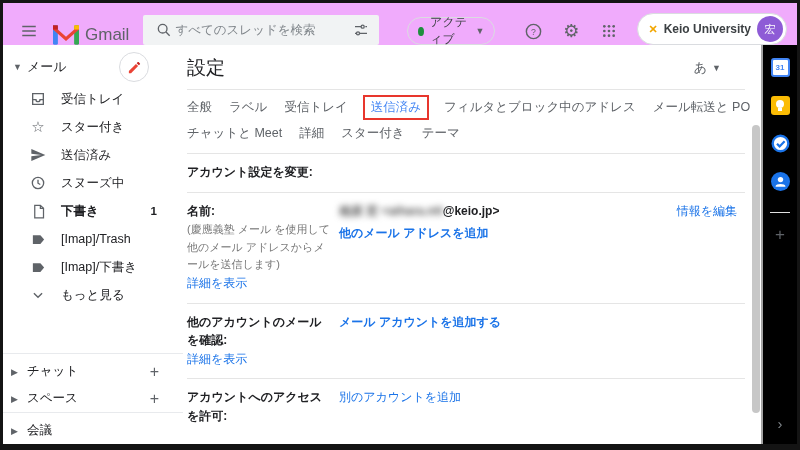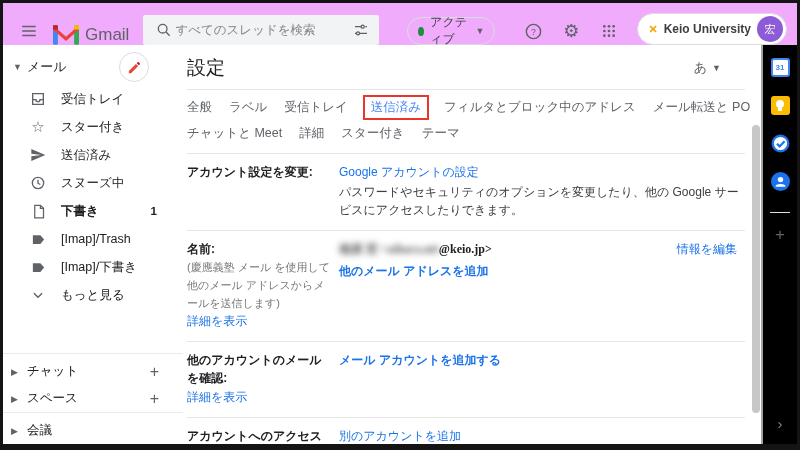--- a/index.html
+++ b/index.html
@@ -60,21 +60,21 @@
   .tab.active { color:#4285f4; border:2px solid #e8362d; padding:2px 6px; margin:-4px -2px; }
   .section { display:flex; padding:9px 0 10px 0; font-size:12px; line-height:1.55; }
   .sec-label { width:152px; flex:none; padding-right:8px; }
   .sec-label b { color:#202124; font-size:12px; }
   .sec-note { color:#777; font-size:11px; line-height:1.6; margin-top:1px; }
   .sec-content { flex:1; color:#202124; }
   .sec-action { width:86px; flex:none; text-align:right; padding-right:8px; }
   a.link { color:#1a73e8; text-decoration:none; cursor:pointer; }
   a.link.bold { font-weight:bold; }
   .desc { color:#3c4043; margin-top:1px; max-width:470px; }
-  .email-line { font-weight:bold; color:#202124;font-family:Liberation Serif, serif; }
+  .email-line { font-weight:bold; color:#202124; }
   .blurred { filter:blur(3px); color:#555; }
   
   .gutter { width:10px; flex:none; position:relative; }
   .thumb { position:absolute; left:1px; top:80px; width:8px; height:288px; background:#c7c7c7; border-radius:4px; cursor:pointer; }
   
   .rightbar { width:36px; flex:none; border-left:2px solid #a3a3a3; display:flex; flex-direction:column;
               align-items:center; padding-top:13px; background:#000000; }
   .rb-icon { width:19px; height:19px; margin-bottom:19px; cursor:pointer; position:relative; }
   .cal { background:#4285f4; border-radius:3px; }
   .cal .cal-inner { position:absolute; inset:2px; background:#fff; border-radius:1px; display:flex;
@@ -285,24 +285,20 @@
           <span class="tab">スター付き</span>
           <span class="tab">テーマ</span>
         </div>
       </div>
       <div class="divider"></div>
 
       <div class="section">
         <div class="sec-label">
           <b>アカウント設定を変更:</b>
         </div>
-        <div class="sec-content">
-          <a class="link">Google アカウントの設定</a>
-          <div class="desc">パスワードやセキュリティのオプションを変更したり、他の Google サービスにアクセスしたりできます。</div>
-        </div>
       </div>
       <div class="divider"></div>
 
       <div class="section">
         <div class="sec-label">
           <b>名前:</b>
           <div class="sec-note">(慶應義塾 メール を使用して他のメール アドレスからメールを送信します)</div>
           <a class="link">詳細を表示</a>
         </div>
         <div class="sec-content">

